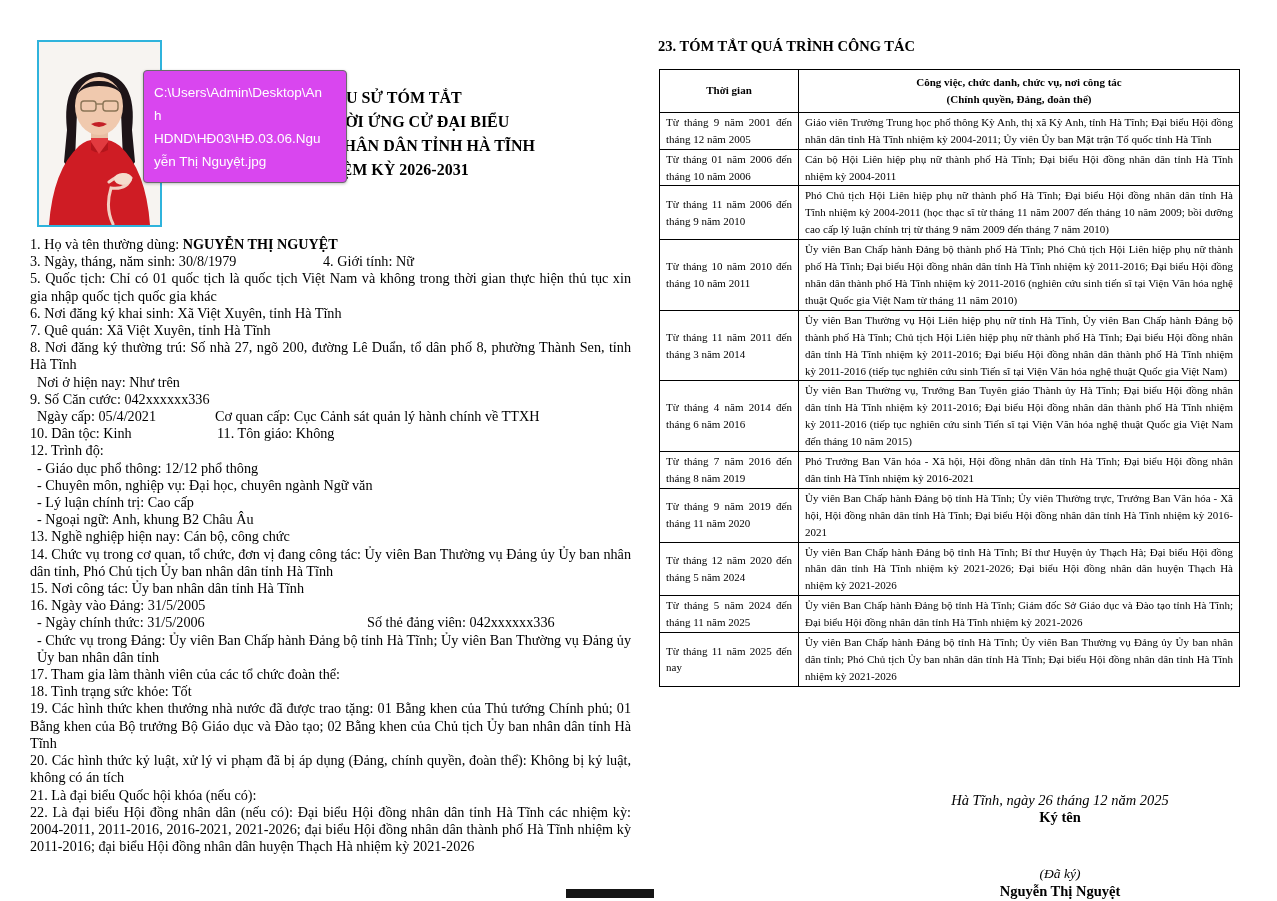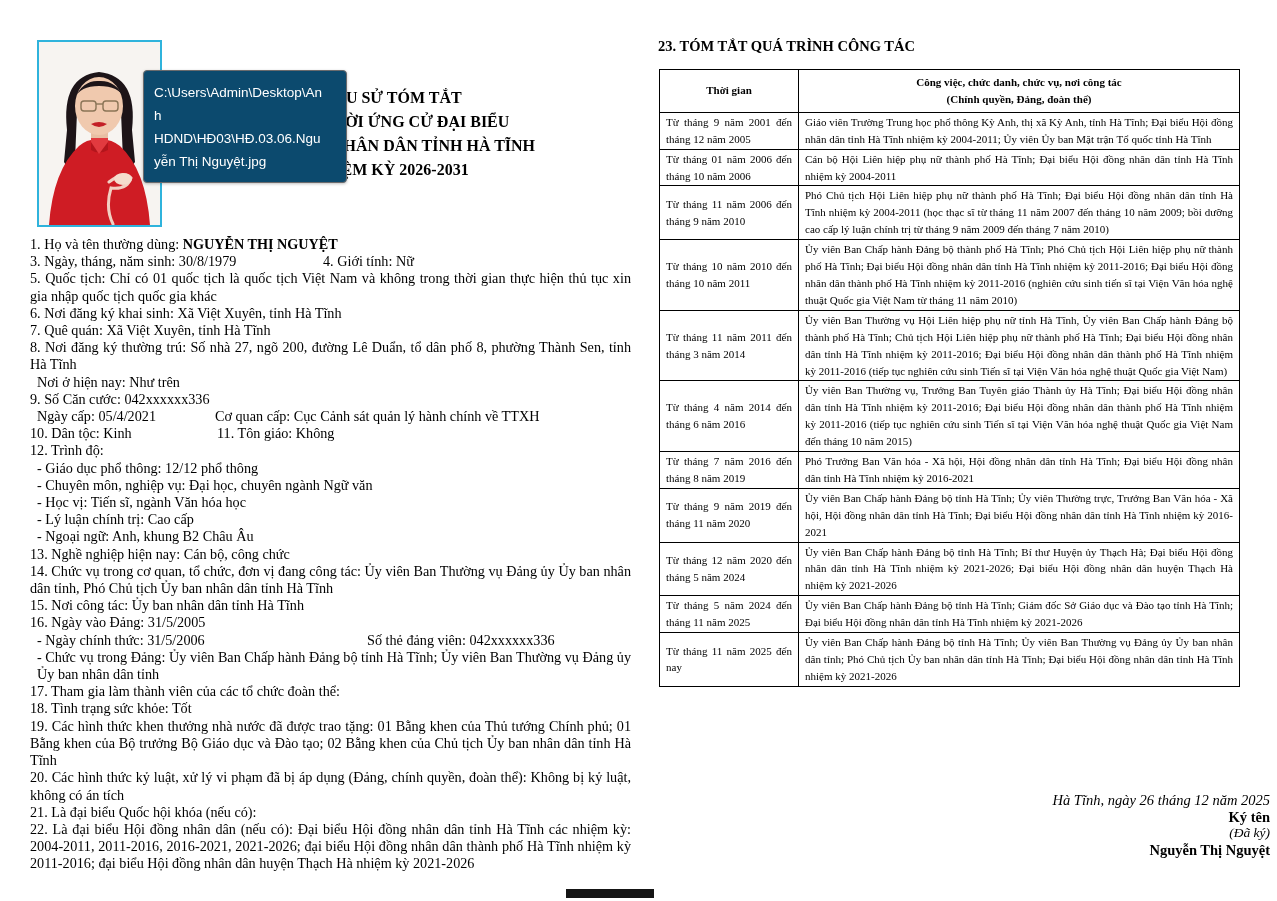--- a/index.html
+++ b/index.html
@@ -25,21 +25,21 @@
   .doc-title {
     position:absolute; left:110px; top:86px; width:560px;
     text-align:center; font-weight:bold;
     font-size:16px; line-height:24px;
     z-index:1;
   }
 
   .tooltip {
     position:absolute; left:143px; top:70px;
     width:182px;
-    background:#0c4a6e;
+    background:#d946ef;
     border:1px solid #6b6b6d;
     border-radius:4px;
     color:#ffffff;
     font-family:"Liberation Sans","DejaVu Sans",sans-serif;
     font-size:13.5px; line-height:23px;
     padding:10px 10px 9px 10px;
     white-space:pre-line;
     word-break:break-all;
     z-index:5;
     box-shadow:0 1px 3px rgba(0,0,0,.25);
@@ -71,25 +71,25 @@
     table-layout:fixed;
   }
   .career-table th, .career-table td { border:1px solid #000; }
   .career-table th { font-weight:bold; padding:4px 4px; text-align:center; }
   .col-time { width:130px; }
   .time-cell { padding:1px 6px; text-align:justify; vertical-align:middle; }
   .detail-cell { padding:1px 6px; text-align:justify; vertical-align:middle; }
 
   .signature {
     position:absolute; left:850px; top:792px; width:420px;
-    text-align:right; font-size:14.5px; line-height:16.5px;
+    text-align:center; font-size:14.5px; line-height:16.5px;
   }
   .sig-place { font-style:italic; }
   .sig-label { font-weight:bold; }
-  .sig-note { font-style:italic; font-size:13.5px; }
+  .sig-note { font-style:italic; font-size:13.5px;margin-top:41px; }
   .sig-name { font-weight:bold; }
 
   .artifact-bar {
     position:absolute; left:566px; top:889px; width:88px; height:9px;
     background:#151515;
   }
 </style>
 </head>
 <body>
 
@@ -148,21 +148,20 @@
       <span class="c1 w178">Ngày cấp: 05/4/2021</span>
       <span>Cơ quan cấp: Cục Cảnh sát quản lý hành chính về TTXH</span>
     </div>
   <div class="lb pair">
       <span class="c1 w187">10. Dân tộc: Kinh</span>
       <span>11. Tôn giáo: Không</span>
     </div>
   <div class="lb">12. Trình độ:</div>
   <div class="lb ind">- Giáo dục phổ thông: 12/12 phổ thông</div>
   <div class="lb ind">- Chuyên môn, nghiệp vụ: Đại học, chuyên ngành Ngữ văn</div>
-  <div class="lb ind">- Học vị: Tiến sĩ, ngành Văn hóa học</div>
   <div class="lb ind">- Lý luận chính trị: Cao cấp</div>
   <div class="lb ind">- Ngoại ngữ: Anh, khung B2 Châu Âu</div>
   <div class="lb">13. Nghề nghiệp hiện nay: Cán bộ, công chức</div>
   <div class="lb">14. Chức vụ trong cơ quan, tổ chức, đơn vị đang công tác: Ủy viên Ban Thường vụ Đảng ủy Ủy ban nhân dân tỉnh, Phó Chủ tịch Ủy ban nhân dân tỉnh Hà Tĩnh</div>
   <div class="lb">15. Nơi công tác: Ủy ban nhân dân tỉnh Hà Tĩnh</div>
   <div class="lb">16. Ngày vào Đảng: 31/5/2005</div>
   <div class="lb pair ind">
       <span class="c1 w330">- Ngày chính thức: 31/5/2006</span>
       <span>Số thẻ đảng viên: 042xxxxxx336</span>
     </div>

